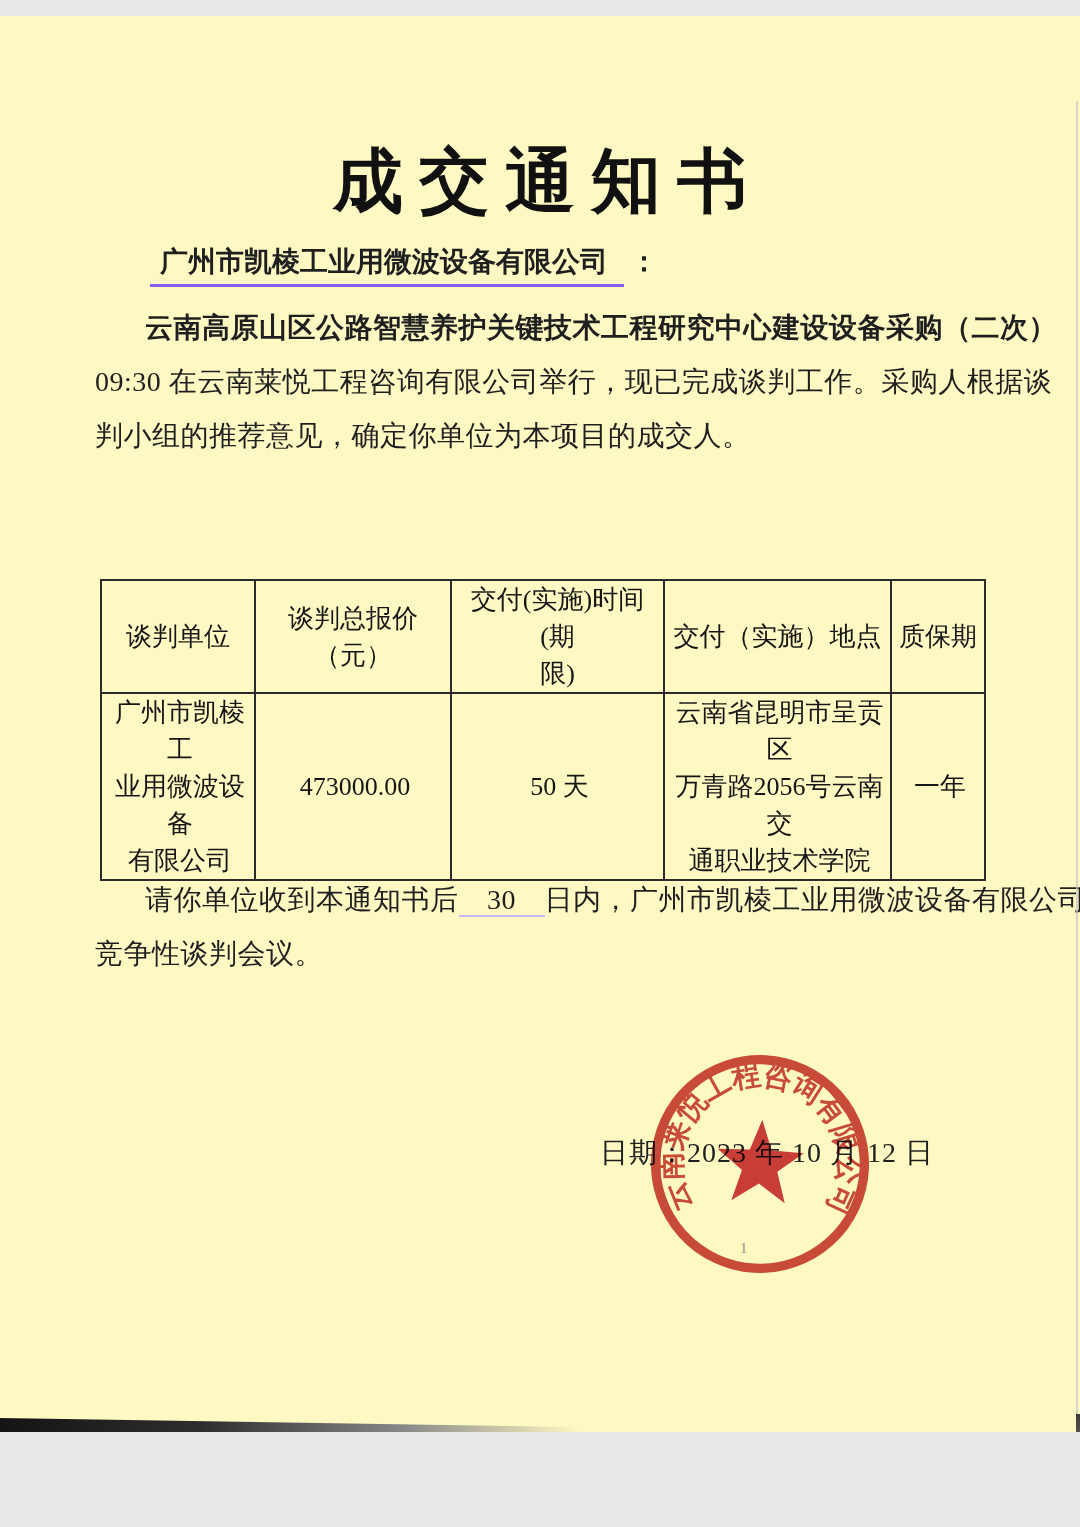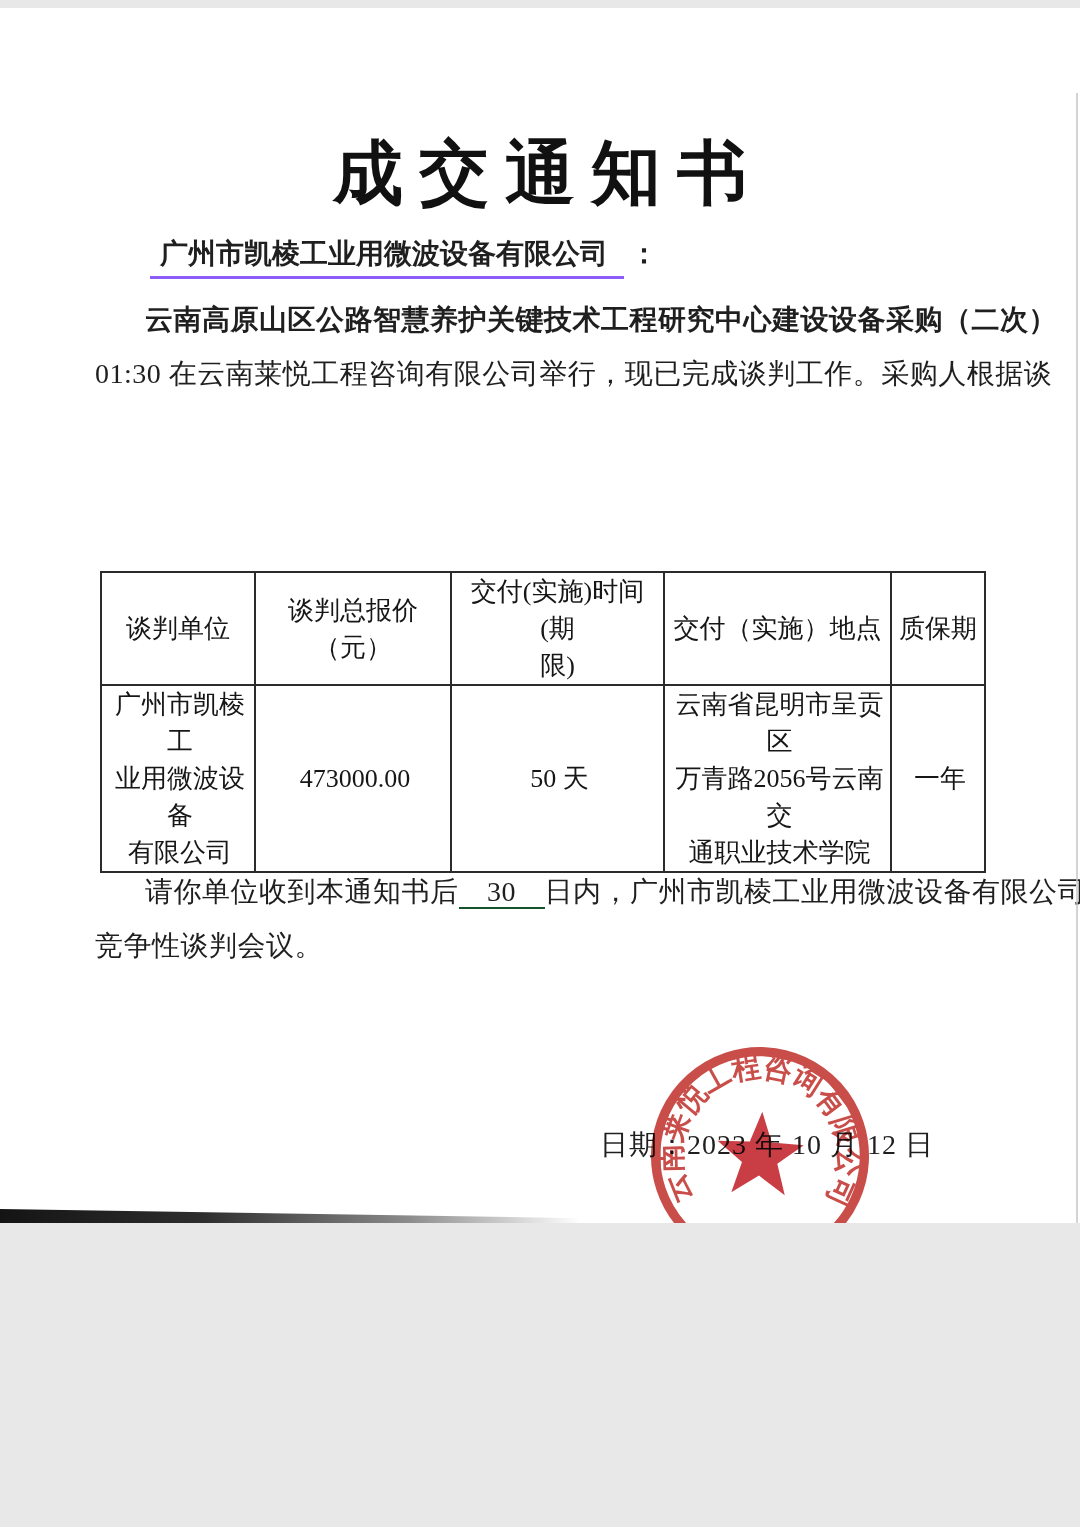--- a/index.html
+++ b/index.html
@@ -1,20 +1,20 @@
 <!DOCTYPE html>
 <html lang="zh"><head>
 <meta charset="utf-8">
 <style>
   html,body{margin:0;padding:0;background:#e8e8e8;}
   .page{
     position:relative;
-    width:1080px;height:1215px;
-    margin:8px auto;
-    background:#ffffff;
+    width:1080px;height:1416px;
+    margin:16px auto;
+    background:#fef9c3;
     overflow:hidden;
     font-family:"Liberation Serif","DejaVu Serif",serif;
     color:#1f1f1f;
   }
   
   .doc-title{
     position:absolute;left:0;right:0;top:122px;
     margin:0;text-align:center;
     font-size:70px;font-weight:bold;line-height:1.25;
     letter-spacing:16px;text-indent:16px;
@@ -58,21 +58,21 @@
     padding:0 4px;
   }
   .award-table .hrow th{height:84px;}
   .award-table .drow td{height:148px;padding-left:8px;}
   
   .closing-block{position:absolute;left:95px;width:892px;top:864px;}
   .closing-line{margin:0 0 15px 0;font-size:28px;line-height:39px;letter-spacing:0.5px;white-space:nowrap;}
   .closing-line.indent{padding-left:50px;}
   .days-underline{
     display:inline-block;min-width:86px;text-align:center;
-    border-bottom:2px solid #14532d;
+    border-bottom:2px solid #c4b5fd;
     line-height:30px;
   }
   
   .signature-block{position:absolute;left:600px;top:1120px;z-index:1;}
   .sig-line{margin:0;font-size:28px;line-height:34px;white-space:nowrap;letter-spacing:1px;}
   .sig-line + .sig-line{margin-top:20px;letter-spacing:3px;}
   
   .stamp{
     position:absolute;left:636px;top:1024px;
     width:248px;height:248px;
@@ -111,21 +111,22 @@
 <div class="page">
 
   <h1 class="doc-title">成交通知书</h1>
 
   <div class="recipient-line">
     <span class="recipient-underline">广州市凯棱工业用微波设备有限公司</span><span class="recipient-colon">：</span>
   </div>
 
   <div class="body-block">
     <p class="body-line indent"><b>云南高原山区公路智慧养护关键技术工程研究中心建设设备采购（二次）</b><span></span></p>
-    <p class="body-line"><b></b><span>01:30 在云南莱悦工程咨询有限公司举行，现已完成谈判工作。采购人根据谈</span></p>
+    <p class="body-line"><b></b><span>09:30 在云南莱悦工程咨询有限公司举行，现已完成谈判工作。采购人根据谈</span></p>
+    <p class="body-line"><b></b><span>判小组的推荐意见，确定你单位为本项目的成交人。</span></p>
   </div>
 
   <table class="award-table">
     <colgroup>
       <col style="width:154px">
         <col style="width:196px">
         <col style="width:213px">
         <col style="width:227px">
         <col style="width:94px">
     </colgroup>

